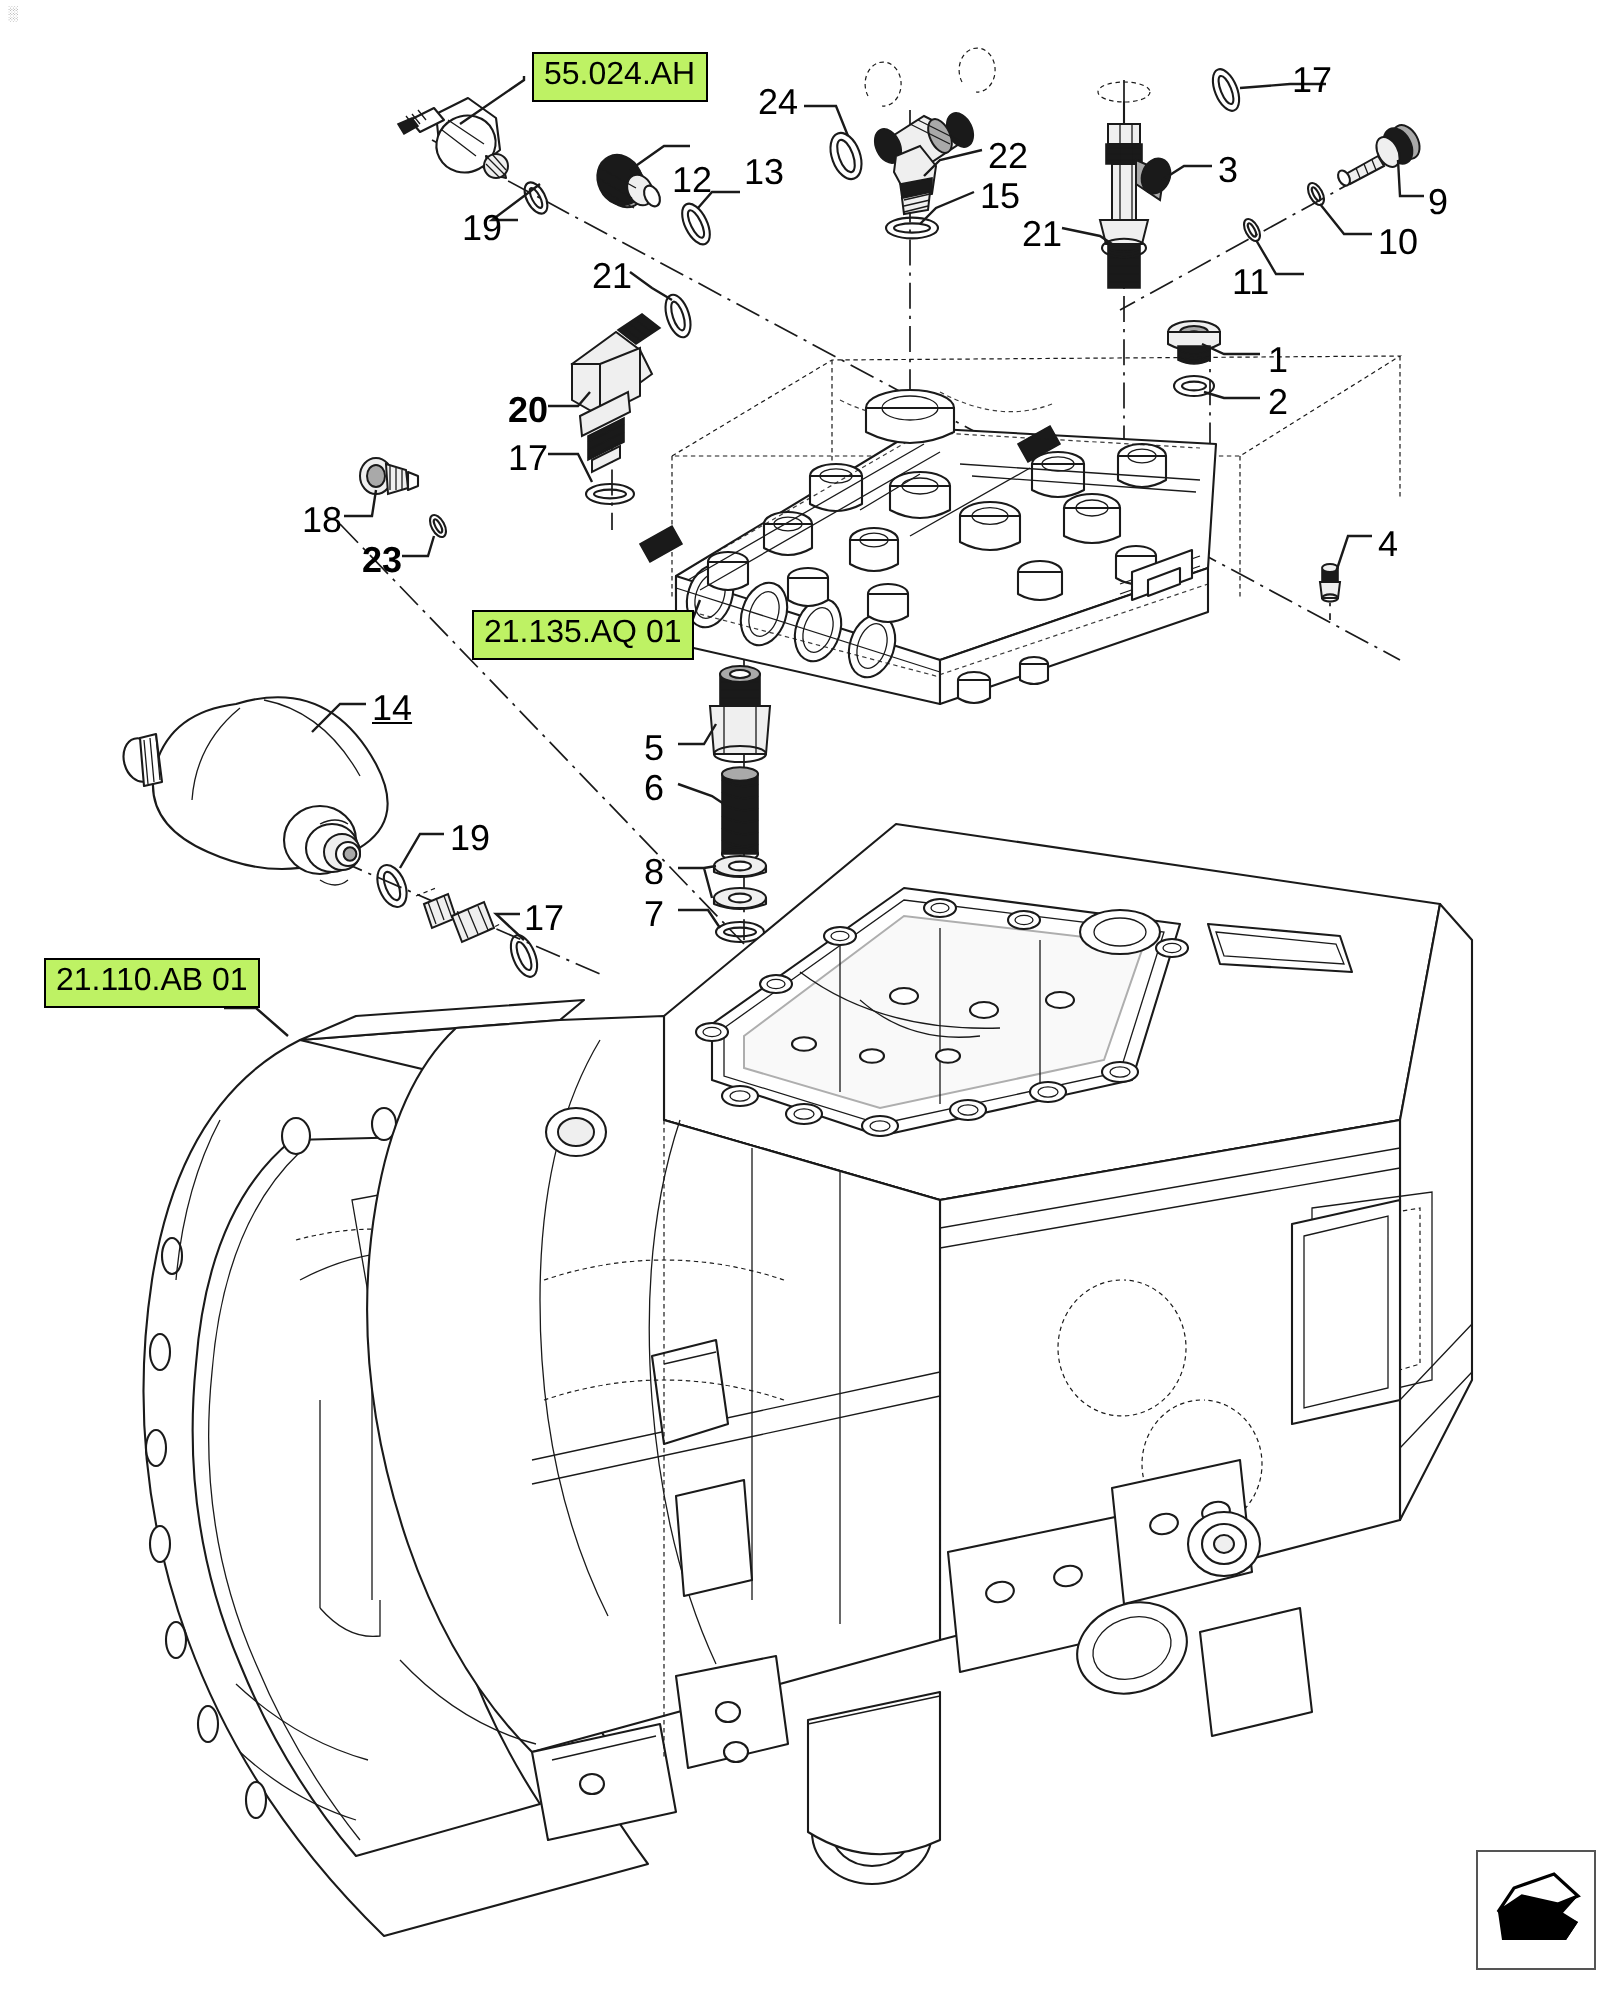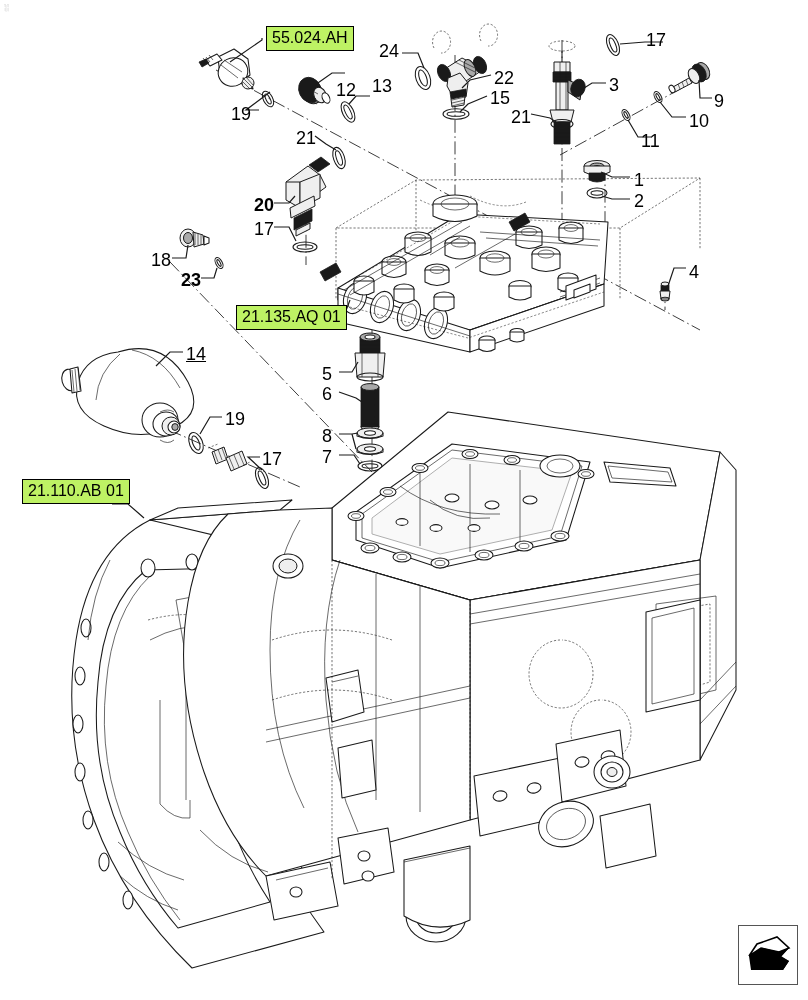--- a/index.html
+++ b/index.html
@@ -596,21 +596,21 @@
   <div class="callno" style="left:336px;top:71px;margin-top:10px;">12</div>
   <div class="callno" style="left:372px;top:77px;">13</div>
   <div class="callno" style="left:379px;top:42px;">24</div>
   <div class="callno" style="left:494px;top:69px;">22</div>
   <div class="callno" style="left:490px;top:89px;">15</div>
   <div class="callno" style="left:511px;top:108px;">21</div>
   <div class="callno" style="left:609px;top:76px;">3</div>
   <div class="callno" style="left:646px;top:31px;">17</div>
   <div class="callno" style="left:714px;top:92px;">9</div>
   <div class="callno" style="left:689px;top:112px;">10</div>
-  <div class="callno" style="left:641px;top:132px;">11</div>
+  <div class="callno" style="left:616px;top:132px;">11</div>
   <div class="callno" style="left:634px;top:171px;">1</div>
   <div class="callno" style="left:634px;top:192px;">2</div>
   <div class="callno" style="left:689px;top:263px;">4</div>
   <div class="callno" style="left:296px;top:129px;">21</div>
   <div class="callno" style="left:254px;top:196px;font-weight:bold;">20</div>
   <div class="callno" style="left:254px;top:220px;">17</div>
   <div class="callno" style="left:151px;top:251px;">18</div>
   <div class="callno" style="left:181px;top:271px;font-weight:bold;">23</div>
   <div class="callno" style="left:322px;top:365px;">5</div>
   <div class="callno" style="left:322px;top:385px;">6</div>

